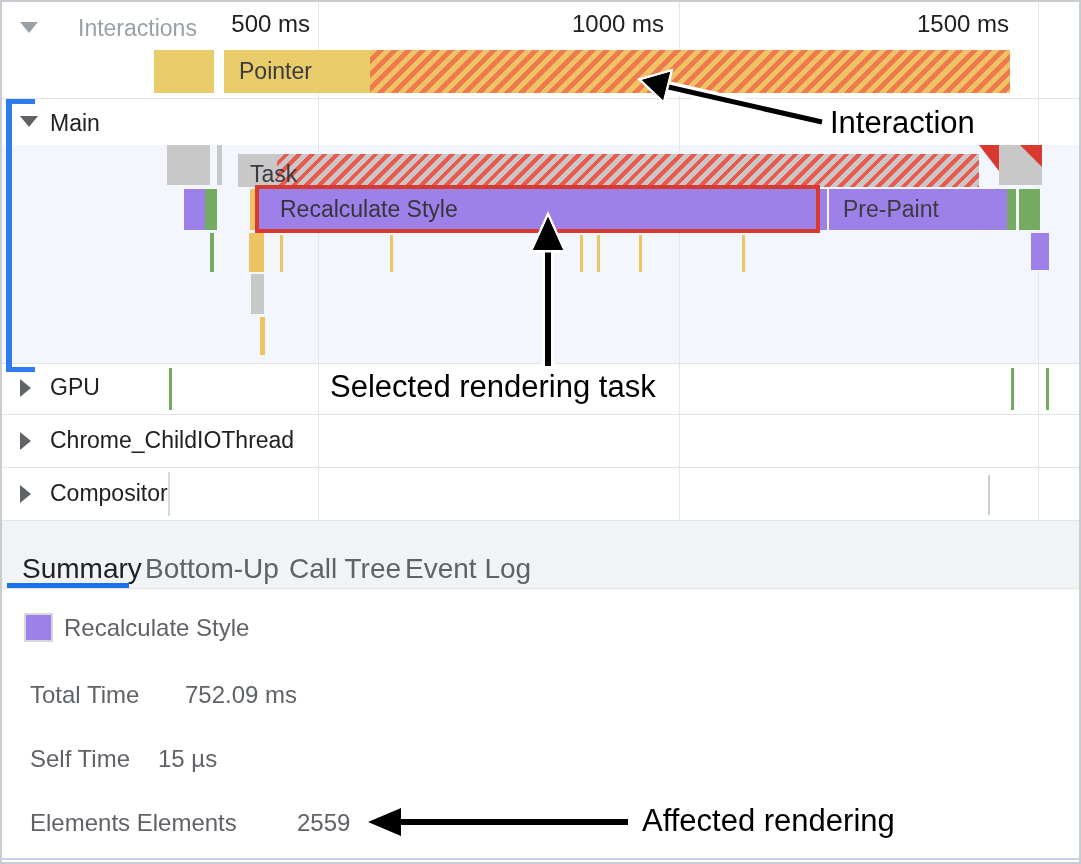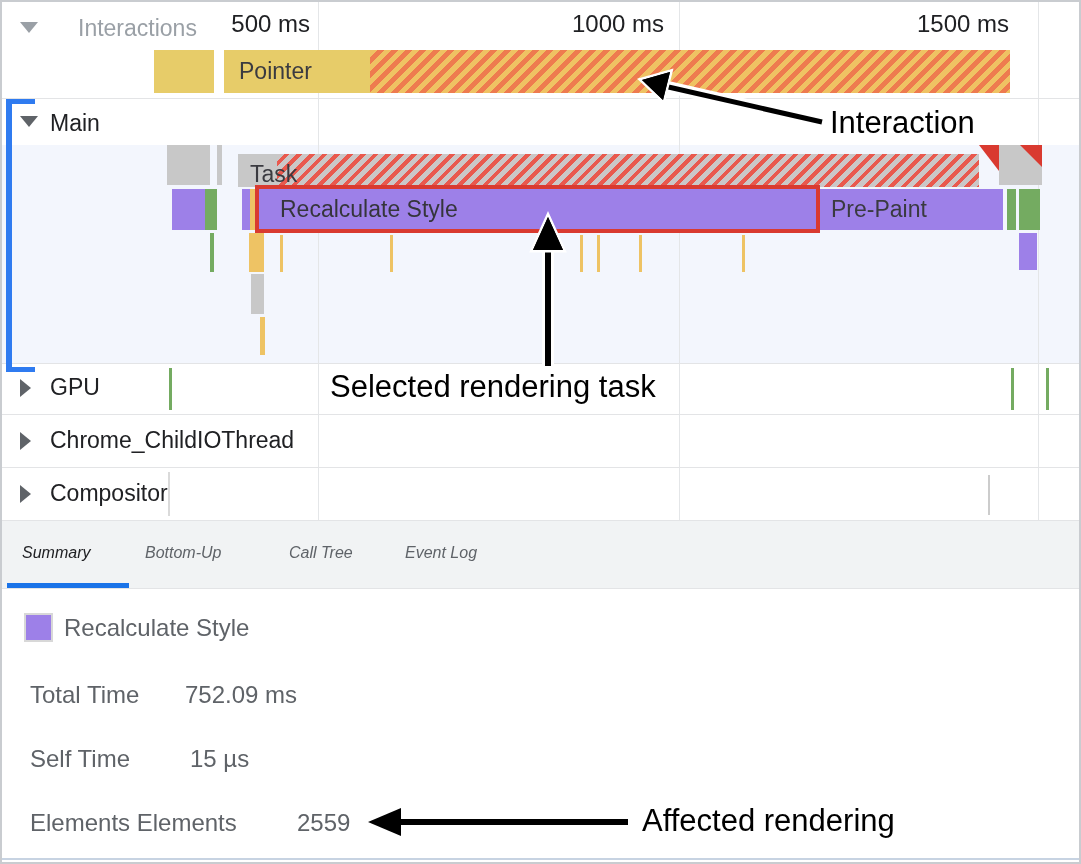--- a/index.html
+++ b/index.html
@@ -18,36 +18,36 @@
   .tri-faded{border-top-color:#9aa0a6;}
   .track-label{font-size:23px;color:#202124;white-space:nowrap;}
   .track-label.faded{color:#9aa0a6;}
   .divider{position:absolute;left:0;width:100%;height:1px;background:#e3e4e6;z-index:2;}
   
   .bar{position:absolute;z-index:3;}
   .y-solid{background:var(--c-yellow);}
   .y-hatch{background:repeating-linear-gradient(135deg,var(--c-hatch-y) 0 5px,var(--c-hatch-o) 5px 10px);}
   .gray{background:var(--c-task-gray);}
   .red-hatch{background:repeating-linear-gradient(135deg,#cbc7c7 0 5px,var(--c-hatch-red) 5px 9px);}
-  .purple{background:var(--c-purple);}
+  .purple{background:var(--c-purple);margin-left:12px;}
   .green{background:var(--c-green);}
   .orange{background:var(--c-orange);}
   .bar-label{font-size:23px;color:#3a3a40;white-space:nowrap;overflow:hidden;}
   .main-tint{position:absolute;left:0;top:143px;width:100%;height:218px;background:var(--c-main-tint);z-index:0;}
   .red-corner{position:absolute;z-index:4;background:var(--c-sel-red);clip-path:polygon(0 0,100% 0,100% 100%);}
   .selected-frame{
     position:absolute;left:253px;top:183px;width:536px;height:40px;z-index:4;
     border:4px solid var(--c-sel-red);background:var(--c-purple);
     font-size:23px;color:#35353b;line-height:40px;padding-left:21px;
   }
   .bracket{position:absolute;left:4px;top:97px;width:23px;height:263px;z-index:5;
     border-left:6px solid var(--c-blue);border-top:5px solid var(--c-blue);border-bottom:5px solid var(--c-blue);}
   
   .tabstrip{position:absolute;left:0;top:519px;width:100%;height:67px;background:var(--c-tab-bg);border-bottom:1px solid #e3e4e6;z-index:2;}
-  .tab{position:absolute;top:0;height:63px;line-height:63px;font-size:16px;color:#5f6368;font-style:italic;}
+  .tab{position:absolute;top:16px;height:63px;line-height:63px;font-size:28px;color:#5f6368;}
   .tab.selected{color:#202124;}
   .tab-underline{position:absolute;left:5px;top:62px;width:122px;height:5px;background:var(--c-tab-blue);}
   
   .summary-text{font-size:24px;color:#5f6368;white-space:nowrap;}
   .swatch{position:absolute;left:22px;top:611px;width:25px;height:25px;background:var(--c-purple);border:2px solid #d8d8d8;z-index:2;}
   .bottom-line{position:absolute;left:0;top:856px;width:100%;height:2px;background:#c7d3e2;z-index:2;}
   
   .annotation{position:absolute;font-size:31px;color:#000;z-index:8;white-space:nowrap;}
   .arrows{position:absolute;left:0;top:0;width:1077px;height:860px;z-index:7;pointer-events:none;}
 </style>
@@ -156,21 +156,21 @@
     <div class="tab-underline"></div>
   </div>
 
   <div class="swatch"></div>
   <div class="abs summary-text" style="left:62px;top:612px;z-index:2;">Recalculate Style</div>
 
   <div class="abs summary-text" style="left:28px;top:679px;z-index:2;">Total Time</div>
   <div class="abs summary-text" style="left:183px;top:679px;z-index:2;">752.09 ms</div>
 
   <div class="abs summary-text" style="left:28px;top:743px;z-index:2;">Self Time</div>
-  <div class="abs summary-text" style="left:188px;top:743px;z-index:2;text-align:center;">15 µs</div>
+  <div class="abs summary-text" style="left:156px;top:743px;z-index:2;text-align:center;">15 µs</div>
 
   <div class="abs summary-text" style="left:28px;top:807px;z-index:2;">Elements Elements</div>
   <div class="abs summary-text" style="left:295px;top:807px;z-index:2;">2559</div>
 
   <div class="bottom-line"></div>
 
   <svg class="arrows" viewBox="0 0 1077 860">
 
     <line x1="820" y1="120" x2="662" y2="84" stroke="#ffffff" stroke-width="12" stroke-linecap="round"></line>
     <line x1="820" y1="120" x2="662" y2="84" stroke="#000000" stroke-width="5"></line>

